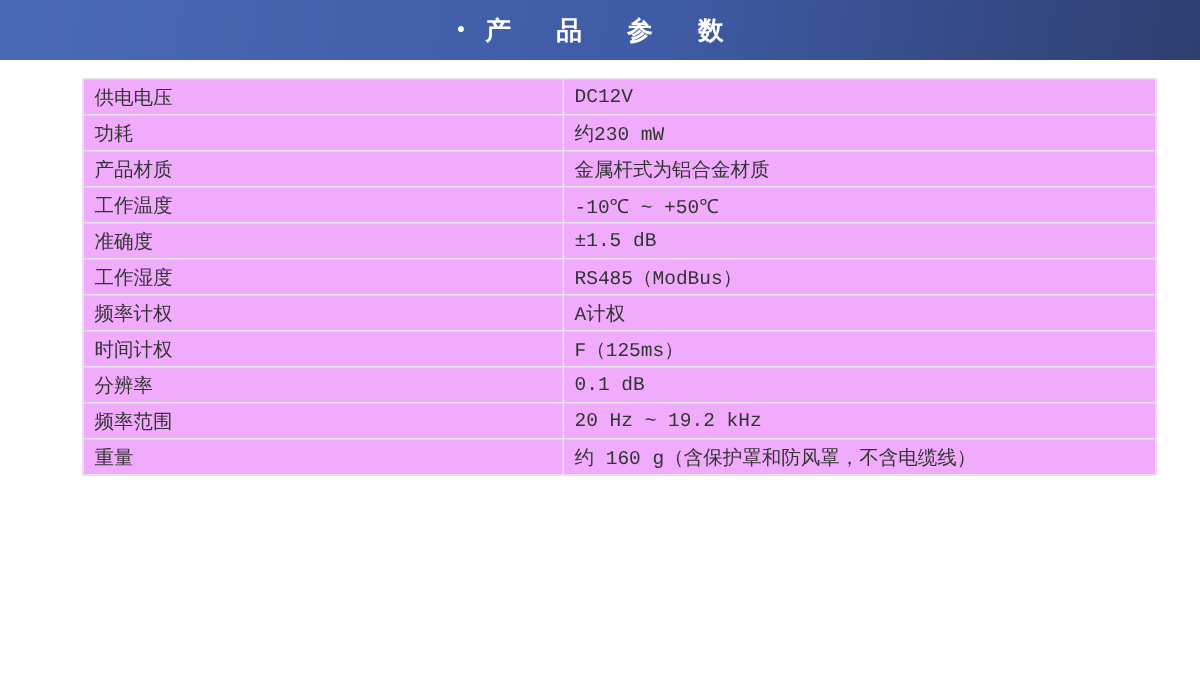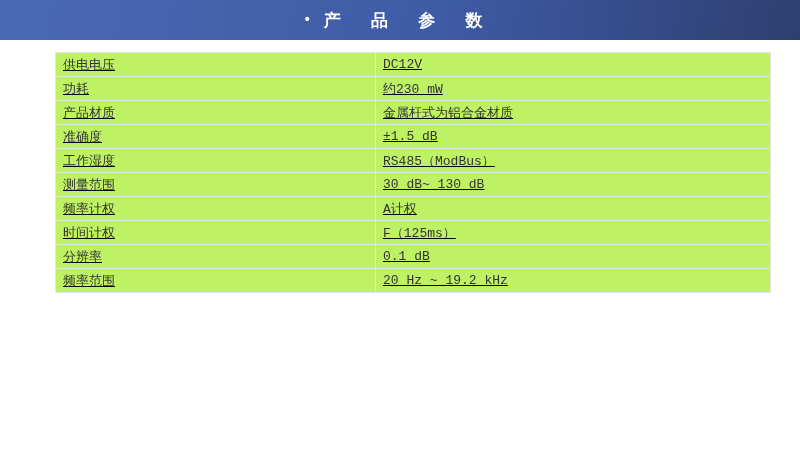--- a/index.html
+++ b/index.html
@@ -36,22 +36,21 @@
     letter-spacing: 0.75em;
   }
   .content {
     padding-top: 12px;
   }
   table.spec-table {
     border-collapse: collapse;
     table-layout: fixed;
     width: 715px;
     margin-left: 55px;
-    background: #bef264;
-    text-decoration: underline;
+    background: #f0abfc;
   }
   table.spec-table td {
     border: 1px solid #e5e5e5;
     height: 24px;
     font-size: 13px;
     color: #333333;
     padding: 0 0 0 7px;
     vertical-align: middle;
     font-family: "Liberation Mono", "DejaVu Sans Mono", monospace;
     white-space: nowrap;
@@ -79,42 +78,46 @@
         </tr>
         <tr>
           <td class="label-cell">功耗</td>
           <td class="value-cell">约230 mW</td>
         </tr>
         <tr>
           <td class="label-cell">产品材质</td>
           <td class="value-cell">金属杆式为铝合金材质</td>
         </tr>
         <tr>
+          <td class="label-cell">工作温度</td>
+          <td class="value-cell">-10℃ ~ +50℃</td>
+        </tr>
+        <tr>
           <td class="label-cell">准确度</td>
           <td class="value-cell">±1.5 dB</td>
         </tr>
         <tr>
           <td class="label-cell">工作湿度</td>
           <td class="value-cell">RS485（ModBus）</td>
-        </tr>
-        <tr>
-          <td class="label-cell">测量范围</td>
-          <td class="value-cell">30 dB~ 130 dB</td>
         </tr>
         <tr>
           <td class="label-cell">频率计权</td>
           <td class="value-cell">A计权</td>
         </tr>
         <tr>
           <td class="label-cell">时间计权</td>
           <td class="value-cell">F（125ms）</td>
         </tr>
         <tr>
           <td class="label-cell">分辨率</td>
           <td class="value-cell">0.1 dB</td>
         </tr>
         <tr>
           <td class="label-cell">频率范围</td>
           <td class="value-cell">20 Hz ~ 19.2 kHz</td>
         </tr>
+        <tr>
+          <td class="label-cell">重量</td>
+          <td class="value-cell">约 160 g（含保护罩和防风罩，不含电缆线）</td>
+        </tr>
       </tbody>
   </table>
 </div>
 
 </body></html>

